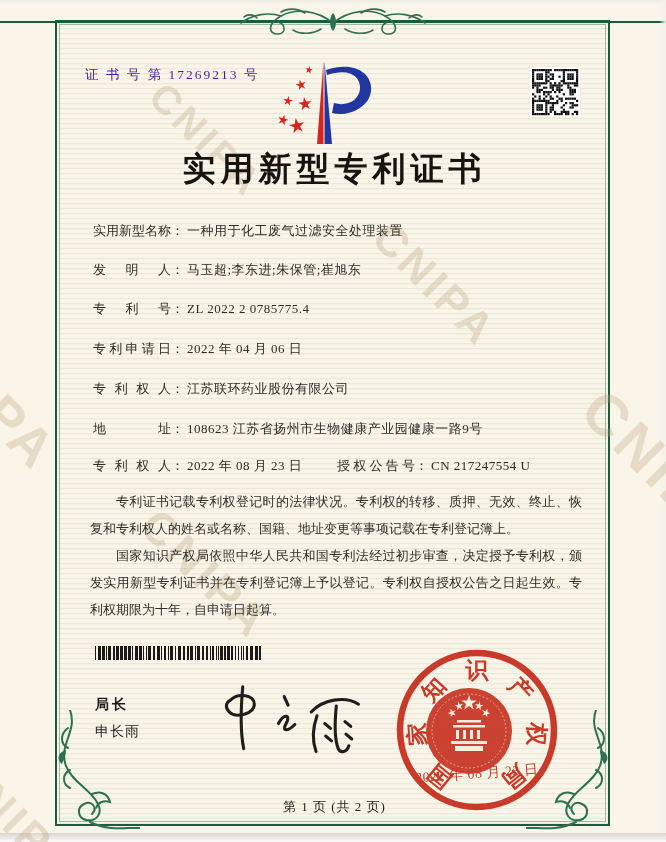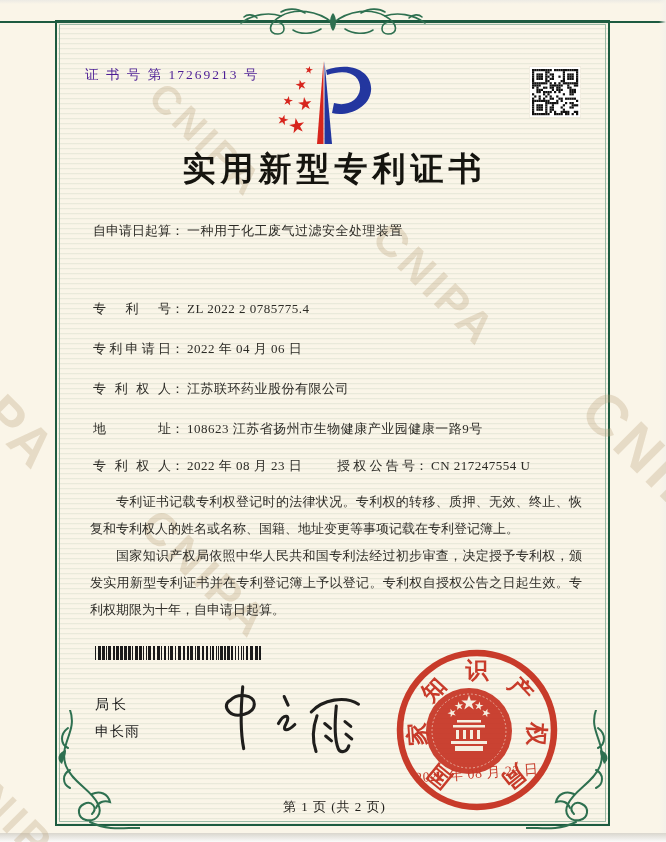--- a/index.html
+++ b/index.html
@@ -44,21 +44,21 @@
   .fvalue{display:inline-block;padding-left:3px;letter-spacing:0.5px;}
   .pair2{position:absolute;left:244px;top:0;white-space:nowrap;}
 
   .paras{position:absolute;left:90px;top:488px;width:492px;font-size:13px;line-height:27px;
       color:#2f2e29;text-align:justify;}
   .paras p{margin:0;text-indent:2em;}
 
   .barcode{position:absolute;left:95px;top:646px;width:172px;height:14px;}
 
   .sig-title{position:absolute;left:95px;top:696px;font-size:14px;color:#1c1c1c;letter-spacing:3px;
-      font-family:"Liberation Sans","DejaVu Sans",sans-serif;}
+      font-family:"Liberation Sans","DejaVu Sans",sans-serif;font-weight:bold;}
   .sig-name{position:absolute;left:95px;top:723px;font-size:14px;color:#1c1c1c;letter-spacing:1px;
       font-family:Liberation Serif, serif;}
   .signature{position:absolute;left:200px;top:683px;width:180px;height:82px;}
 
   .seal{position:absolute;left:392px;top:645px;width:170px;height:170px;mix-blend-mode:multiply;opacity:0.95;}
   .seal text{font-family:"Liberation Serif","DejaVu Serif",serif;}
 
   .footer{position:absolute;left:57px;top:798px;width:555px;text-align:center;font-size:13px;color:#211f1b;letter-spacing:1px;}
 
   .ornament{position:absolute;left:223px;top:5px;width:220px;height:36px;}
@@ -368,21 +368,24 @@
           <rect x="30.6" y="46.0" width="2.2" height="2.2" fill="#111"></rect>
           <rect x="35.0" y="46.0" width="2.2" height="2.2" fill="#111"></rect>
           <rect x="37.2" y="46.0" width="2.2" height="2.2" fill="#111"></rect>
           <rect x="41.6" y="46.0" width="2.2" height="2.2" fill="#111"></rect>
           <rect x="46.0" y="46.0" width="2.2" height="2.2" fill="#111"></rect>
         </svg></div>
 
     <div class="doc-title">实用新型专利证书</div>
 
     <div class="frow" style="top:222px">
-      <span class="flabel">自申请日起算</span><span class="fcolon">：</span><span class="fvalue">一种用于化工废气过滤安全处理装置</span>
+      <span class="flabel">实用新型名称</span><span class="fcolon">：</span><span class="fvalue">一种用于化工废气过滤安全处理装置</span>
+    </div>
+    <div class="frow" style="top:261px">
+      <span class="flabel">发明人</span><span class="fcolon">：</span><span class="fvalue">马玉超;李东进;朱保管;崔旭东</span>
     </div>
     <div class="frow" style="top:300px">
       <span class="flabel">专利号</span><span class="fcolon">：</span><span class="fvalue">ZL 2022 2 0785775.4</span>
     </div>
     <div class="frow" style="top:340px">
       <span class="flabel">专利申请日</span><span class="fcolon">：</span><span class="fvalue">2022 年 04 月 06 日</span>
     </div>
     <div class="frow" style="top:380px">
       <span class="flabel">专利权人</span><span class="fcolon">：</span><span class="fvalue">江苏联环药业股份有限公司</span>
     </div>

